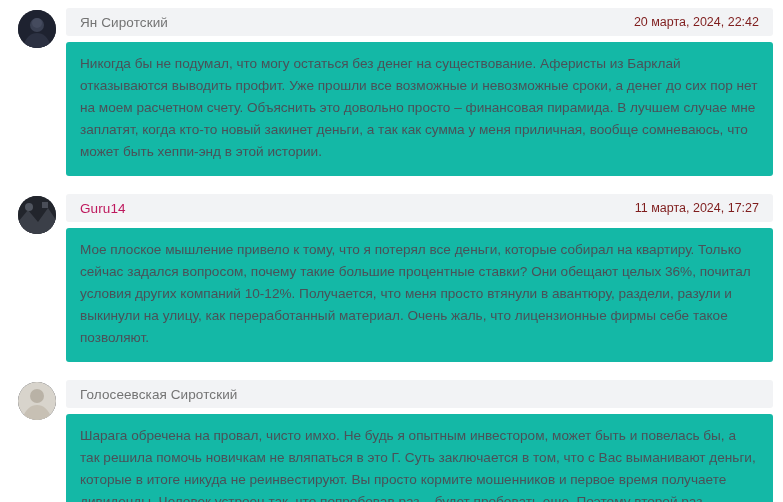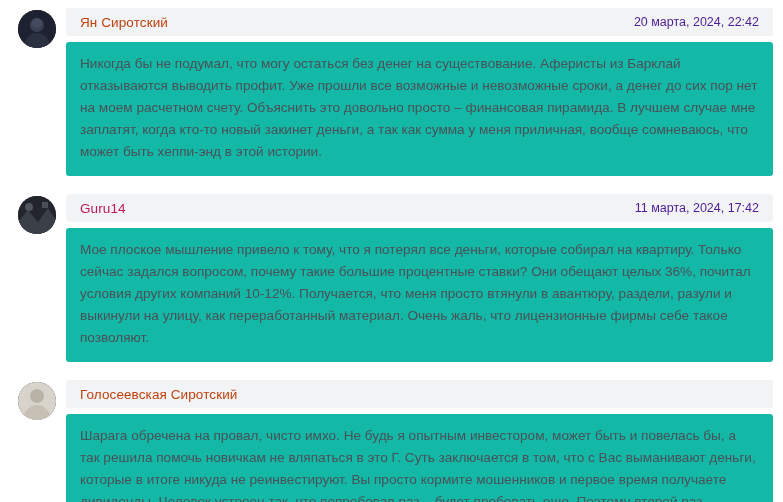--- a/index.html
+++ b/index.html
@@ -38,30 +38,30 @@
     height: 28px;
     background: #f2f3f5;
     border-radius: 3px;
     display: flex;
     align-items: center;
     justify-content: space-between;
     padding: 0 14px;
   }
   .author {
     font-size: 13.5px;
-    color: #c2410c;
+    color: #737373;
     letter-spacing: 0.1px;
     white-space: nowrap;
   }
   .author.muted {
     color: #be185d;
   }
   .date {
     font-size: 12.5px;
-    color: #4c1d95;
+    color: #7f1d1d;
     white-space: nowrap;
   }
   .comment-body {
     margin-top: 6px;
     background: #14b8a6;
     border-radius: 3px;
     padding: 11px 14px 13px 14px;
     font-size: 13.6px;
     line-height: 1.62;
     color: #4a5158;
@@ -93,21 +93,21 @@
     <div class="avatar">
       <svg width="38" height="38" viewBox="0 0 38 38">
         <rect width="38" height="38" fill="#22252c"></rect>
         <path d="M0 26 L10 14 L20 26 L30 12 L38 24 L38 38 L0 38 Z" fill="#3b3f48"></path>
         <circle cx="11" cy="11" r="4" fill="#50555f"></circle>
         <path d="M24 6 L30 6 L30 12 L24 12 Z" fill="#4a4e58"></path>
       </svg>
     </div>
     <div class="comment-head">
       <span class="author muted">Guru14</span>
-      <span class="date">11 марта, 2024, 17:42</span>
+      <span class="date">11 марта, 2024, 17:27</span>
     </div>
     <div class="comment-body">Мое плоское мышление привело к тому, что я потерял все деньги, которые собирал на квартиру. Только сейчас задался вопросом, почему такие большие процентные ставки? Они обещают целых 36%, почитал условия других компаний 10-12%. Получается, что меня просто втянули в авантюру, раздели, разули и выкинули на улицу, как переработанный материал. Очень жаль, что лицензионные фирмы себе такое позволяют.</div>
   </div>
 
   <div class="comment">
     <div class="avatar">
       <svg width="38" height="38" viewBox="0 0 38 38">
         <rect width="38" height="38" fill="#d8d4cc"></rect>
         <circle cx="19" cy="14" r="7" fill="#b9b2a6"></circle>
         <path d="M4 38 C7 27 13 23 19 23 C25 23 31 27 34 38 Z" fill="#c7c0b4"></path>

